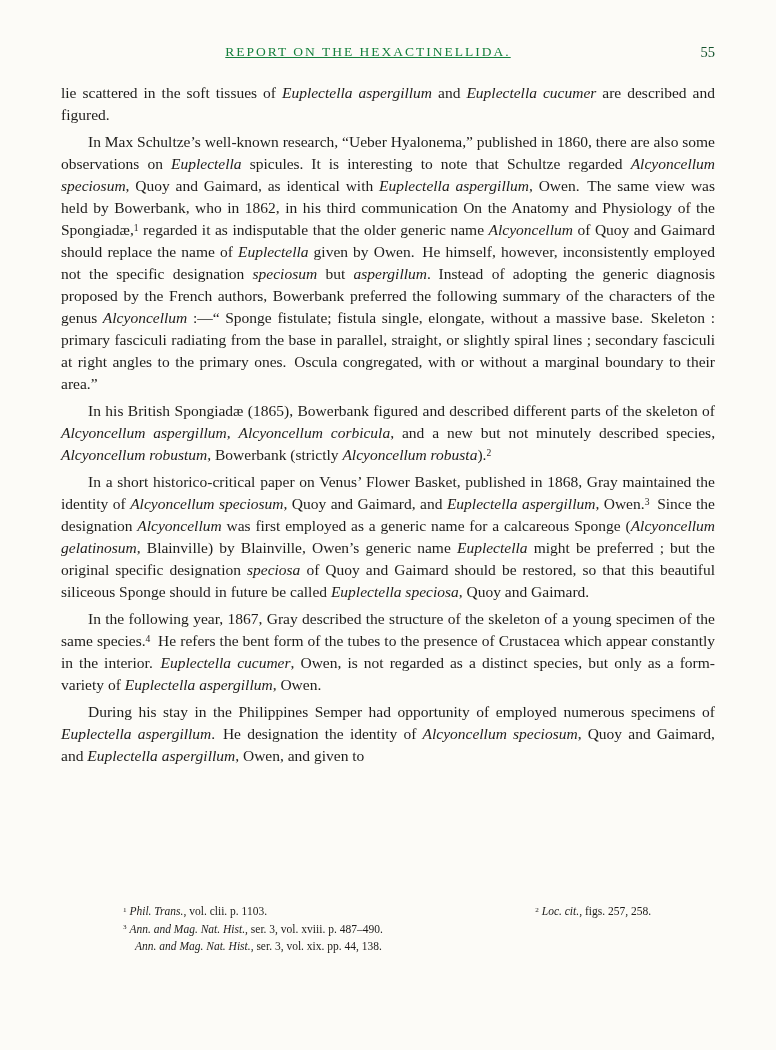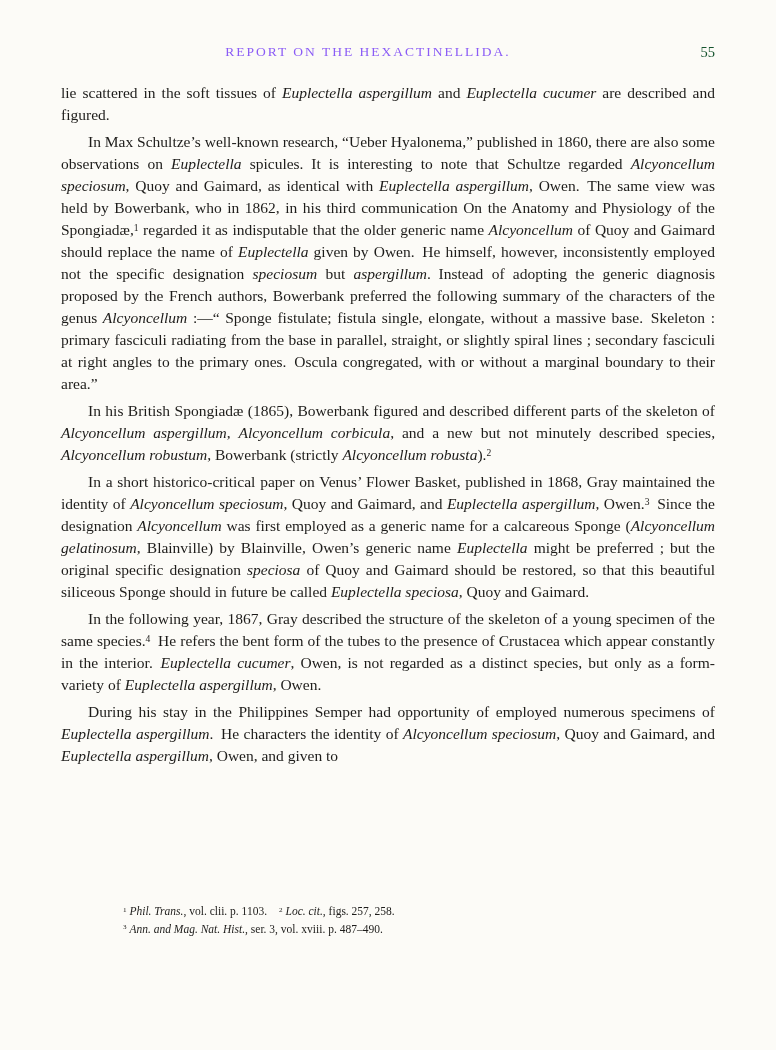--- a/index.html
+++ b/index.html
@@ -21,21 +21,22 @@
     right: 61px;
     height: 20px;
   }
   .running-title {
     position: absolute;
     left: 0;
     right: 40px;
     text-align: center;
     font-size: 13.5px;
     letter-spacing: 2px;
-    color: #8b5cf6;
+    color: #15803d;
+    text-decoration: underline;
   }
   .page-number {
     position: absolute;
     right: 0;
     top: 0;
     font-size: 14.5px;
     color: #14532d;
   }
   .text-block {
     position: absolute;
@@ -62,20 +63,21 @@
     top: 903px;
     left: 61px;
     width: 654px;
     font-size: 11.5px;
     line-height: 17.5px;
     color: #1d1c1a;
   }
   .fn-row { padding-left: 62px; }
   .fn-row-split {
     display: flex;
+    justify-content: space-between;
     padding-left: 62px;
     padding-right: 64px;
     gap: 12px;
   }
   .fn-cont { padding-left: 74px; }
 </style>
 </head>
 <body>
 
 <div class="page">
@@ -84,26 +86,29 @@
     <div class="running-title">REPORT ON THE HEXACTINELLIDA.</div>
     <div class="page-number">55</div>
   </header>
 
   <main class="text-block">
     <p class="para no-indent"><span>lie scattered in the soft tissues of </span><span class="it">Euplectella aspergillum</span><span> and </span><span class="it">Euplectella cucumer</span><span> are described and figured.</span></p>
     <p class="para"><span>In Max Schultze’s well-known research, “Ueber Hyalonema,” published in 1860, there are also some observations on </span><span class="it">Euplectella</span><span> spicules. It is interesting to note that Schultze regarded </span><span class="it">Alcyoncellum speciosum</span><span>, Quoy and Gaimard, as identical with </span><span class="it">Euplectella aspergillum</span><span>, Owen. The same view was held by Bowerbank, who in 1862, in his third communication On the Anatomy and Physiology of the Spongiadæ,</span><sup>1</sup><span> regarded it as indisputable that the older generic name </span><span class="it">Alcyoncellum</span><span> of Quoy and Gaimard should replace the name of </span><span class="it">Euplectella</span><span> given by Owen. He himself, however, inconsistently employed not the specific designation </span><span class="it">speciosum</span><span> but </span><span class="it">aspergillum</span><span>. Instead of adopting the generic diagnosis proposed by the French authors, Bowerbank preferred the following summary of the characters of the genus </span><span class="it">Alcyoncellum</span><span> :—“ Sponge fistulate; fistula single, elongate, without a massive base. Skeleton : primary fasciculi radiating from the base in parallel, straight, or slightly spiral lines ; secondary fasciculi at right angles to the primary ones. Oscula congregated, with or without a marginal boundary to their area.”</span></p>
     <p class="para"><span>In his British Spongiadæ (1865), Bowerbank figured and described different parts of the skeleton of </span><span class="it">Alcyoncellum aspergillum</span><span>, </span><span class="it">Alcyoncellum corbicula</span><span>, and a new but not minutely described species, </span><span class="it">Alcyoncellum robustum</span><span>, Bowerbank (strictly </span><span class="it">Alcyoncellum robusta</span><span>).</span><sup>2</sup></p>
     <p class="para"><span>In a short historico-critical paper on Venus’ Flower Basket, published in 1868, Gray maintained the identity of </span><span class="it">Alcyoncellum speciosum</span><span>, Quoy and Gaimard, and </span><span class="it">Euplectella aspergillum</span><span>, Owen.</span><sup>3</sup><span> Since the designation </span><span class="it">Alcyoncellum</span><span> was first employed as a generic name for a calcareous Sponge (</span><span class="it">Alcyoncellum gelatinosum</span><span>, Blainville) by Blainville, Owen’s generic name </span><span class="it">Euplectella</span><span> might be preferred ; but the original specific designation </span><span class="it">speciosa</span><span> of Quoy and Gaimard should be restored, so that this beautiful siliceous Sponge should in future be called </span><span class="it">Euplectella speciosa</span><span>, Quoy and Gaimard.</span></p>
     <p class="para"><span>In the following year, 1867, Gray described the structure of the skeleton of a young specimen of the same species.</span><sup>4</sup><span> He refers the bent form of the tubes to the presence of Crustacea which appear constantly in the interior. </span><span class="it">Euplectella cucumer</span><span>, Owen, is not regarded as a distinct species, but only as a form-variety of </span><span class="it">Euplectella aspergillum</span><span>, Owen.</span></p>
-    <p class="para"><span>During his stay in the Philippines Semper had opportunity of employed numerous specimens of </span><span class="it">Euplectella aspergillum</span><span>. He characters the identity of </span><span class="it">Alcyoncellum speciosum</span><span>, Quoy and Gaimard, and </span><span class="it">Euplectella aspergillum</span><span>, Owen, and given to</span></p>
+    <p class="para"><span>During his stay in the Philippines Semper had opportunity of employed numerous specimens of </span><span class="it">Euplectella aspergillum</span><span>. He designation the identity of </span><span class="it">Alcyoncellum speciosum</span><span>, Quoy and Gaimard, and </span><span class="it">Euplectella aspergillum</span><span>, Owen, and given to</span></p>
   </main>
 
   <footer class="footnotes">
     <div class="fn-row-split">
       <span><sup>1</sup><span> </span><span class="it">Phil. Trans.</span><span>, vol. clii. p. 1103.</span></span>
       <span><sup>2</sup><span> </span><span class="it">Loc. cit.</span><span>, figs. 257, 258.</span></span>
     </div>
     <div class="fn-row">
       <span><sup>3</sup><span> </span><span class="it">Ann. and Mag. Nat. Hist.</span><span>, ser. 3, vol. xviii. p. 487–490.</span></span>
     </div>
+    <div class="fn-row fn-cont">
+      <span><span class="it">Ann. and Mag. Nat. Hist.</span><span>, ser. 3, vol. xix. pp. 44, 138.</span></span>
+    </div>
   </footer>
 
 </div>
 
 </body></html>

